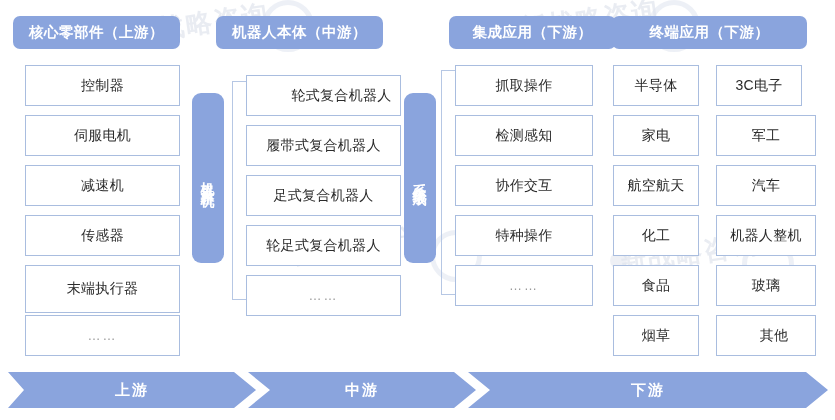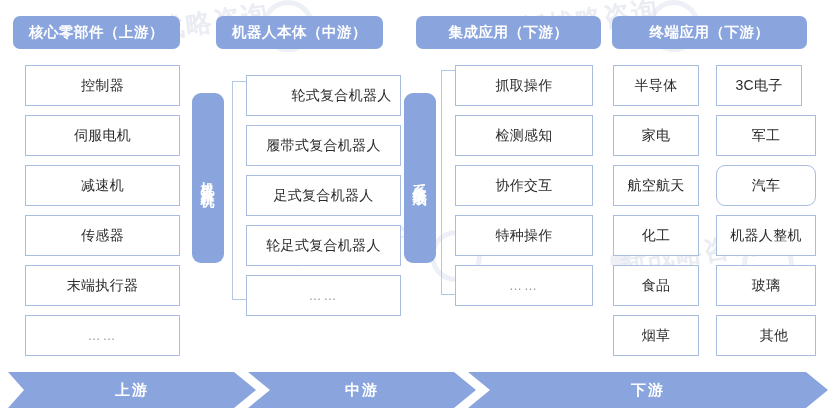--- a/index.html
+++ b/index.html
@@ -161,38 +161,38 @@
   <div class="wm-ring" style="left:648px;top:0px;width:42px;height:42px;"></div>
   <div class="wm-ring" style="left:430px;top:230px;width:42px;height:42px;"></div>
   <div class="wm-ring" style="left:742px;top:238px;width:42px;height:42px;"></div>
 
   <div class="hdr" style="left:13px;top:16px;width:167px;">核心零部件（上游）</div>
 
   <div class="box" style="left:25px;top:65px;width:155px;height:41px;">控制器</div>
   <div class="box" style="left:25px;top:115px;width:155px;height:41px;">伺服电机</div>
   <div class="box" style="left:25px;top:165px;width:155px;height:41px;">减速机</div>
   <div class="box" style="left:25px;top:215px;width:155px;height:41px;">传感器</div>
-  <div class="box" style="left:25px;top:265px;width:155px;height:41px;">末端执行器</div>
+  <div class="box" style="left:25px;top:265px;width:155px;height:48px;">末端执行器</div>
   <div class="box dots" style="left:25px;top:315px;width:155px;height:41px;">……</div>
 
   <div class="hdr" style="left:216px;top:16px;width:167px;">机器人本体（中游）</div>
 
   <div class="vpill" style="left:192px;top:93px;width:32px;height:170px;">
     <span>机器人整机</span>
   </div>
 
   <div class="bracket" style="left:232px;top:81px;width:14px;height:219px;"></div>
 
   <div class="box" style="left:246px;top:75px;width:155px;height:41px;padding-left:36px;">轮式复合机器人</div>
   <div class="box" style="left:246px;top:125px;width:155px;height:41px;">履带式复合机器人</div>
   <div class="box" style="left:246px;top:175px;width:155px;height:41px;">足式复合机器人</div>
   <div class="box" style="left:246px;top:225px;width:155px;height:41px;">轮足式复合机器人</div>
   <div class="box dots" style="left:246px;top:275px;width:155px;height:41px;">……</div>
 
-  <div class="hdr" style="left:416px;top:16px;width:185px;">集成应用（下游）</div>
+  <div class="hdr" style="left:449px;top:16px;width:167px;">集成应用（下游）</div>
 
   <div class="vpill" style="left:404px;top:93px;width:32px;height:170px;">
     <span>系统集成</span>
   </div>
 
   <div class="bracket" style="left:441px;top:70px;width:14px;height:225px;"></div>
 
   <div class="box" style="left:455px;top:65px;width:138px;height:41px;">抓取操作</div>
   <div class="box" style="left:455px;top:115px;width:138px;height:41px;">检测感知</div>
   <div class="box" style="left:455px;top:165px;width:138px;height:41px;">协作交互</div>
@@ -203,21 +203,21 @@
 
   <div class="box" style="left:613px;top:65px;width:86px;height:41px;">半导体</div>
   <div class="box" style="left:613px;top:115px;width:86px;height:41px;">家电</div>
   <div class="box" style="left:613px;top:165px;width:86px;height:41px;">航空航天</div>
   <div class="box" style="left:613px;top:215px;width:86px;height:41px;">化工</div>
   <div class="box" style="left:613px;top:265px;width:86px;height:41px;">食品</div>
   <div class="box" style="left:613px;top:315px;width:86px;height:41px;">烟草</div>
 
   <div class="box" style="left:716px;top:65px;width:86px;height:41px;">3C电子</div>
   <div class="box" style="left:716px;top:115px;width:100px;height:41px;">军工</div>
-  <div class="box" style="left:716px;top:165px;width:100px;height:41px;border-radius:9px;">汽车</div>
+  <div class="box" style="left:716px;top:165px;width:100px;height:41px;">汽车</div>
   <div class="box" style="left:716px;top:215px;width:100px;height:41px;">机器人整机</div>
   <div class="box" style="left:716px;top:265px;width:100px;height:41px;">玻璃</div>
   <div class="box" style="left:716px;top:315px;width:100px;height:41px;padding-left:16px;">其他</div>
 
   <div class="chev chev-first" style="left:8px;top:372px;width:248px;">
     <span>上游</span>
   </div>
   <div class="chev chev-mid" style="left:248px;top:372px;width:228px;">
     <span>中游</span>
   </div>

